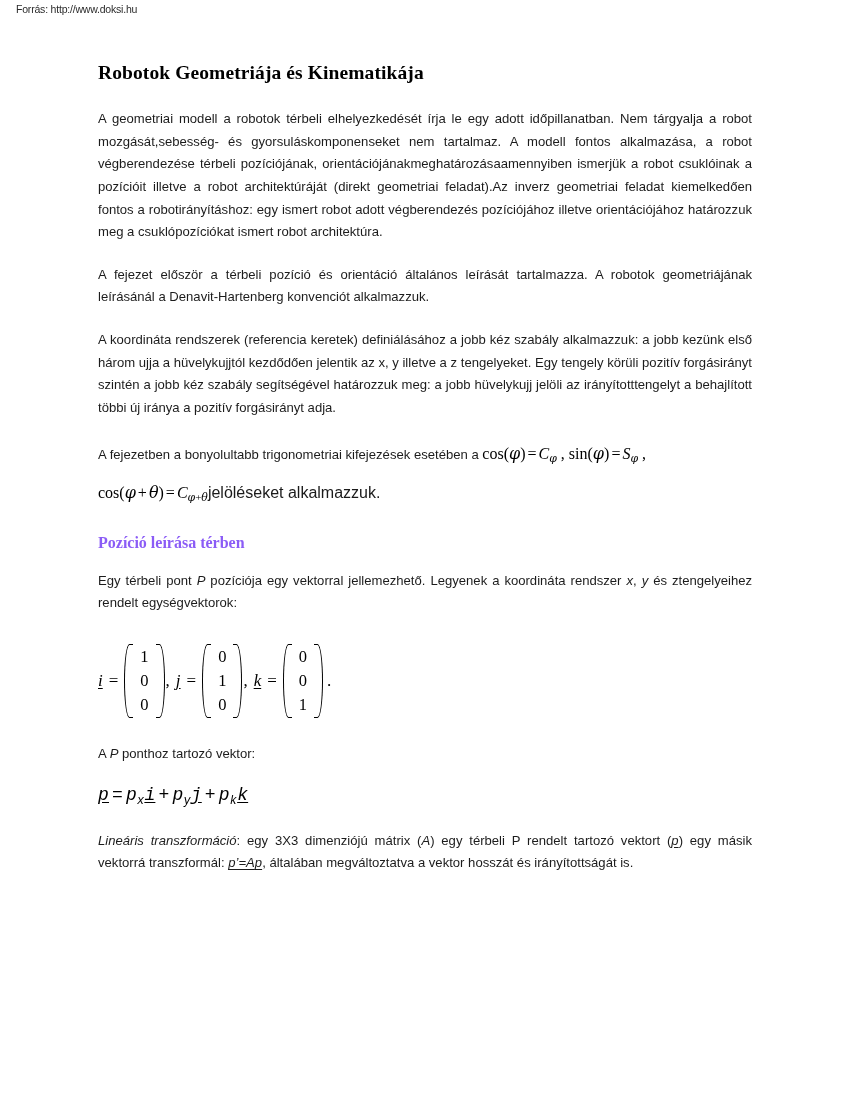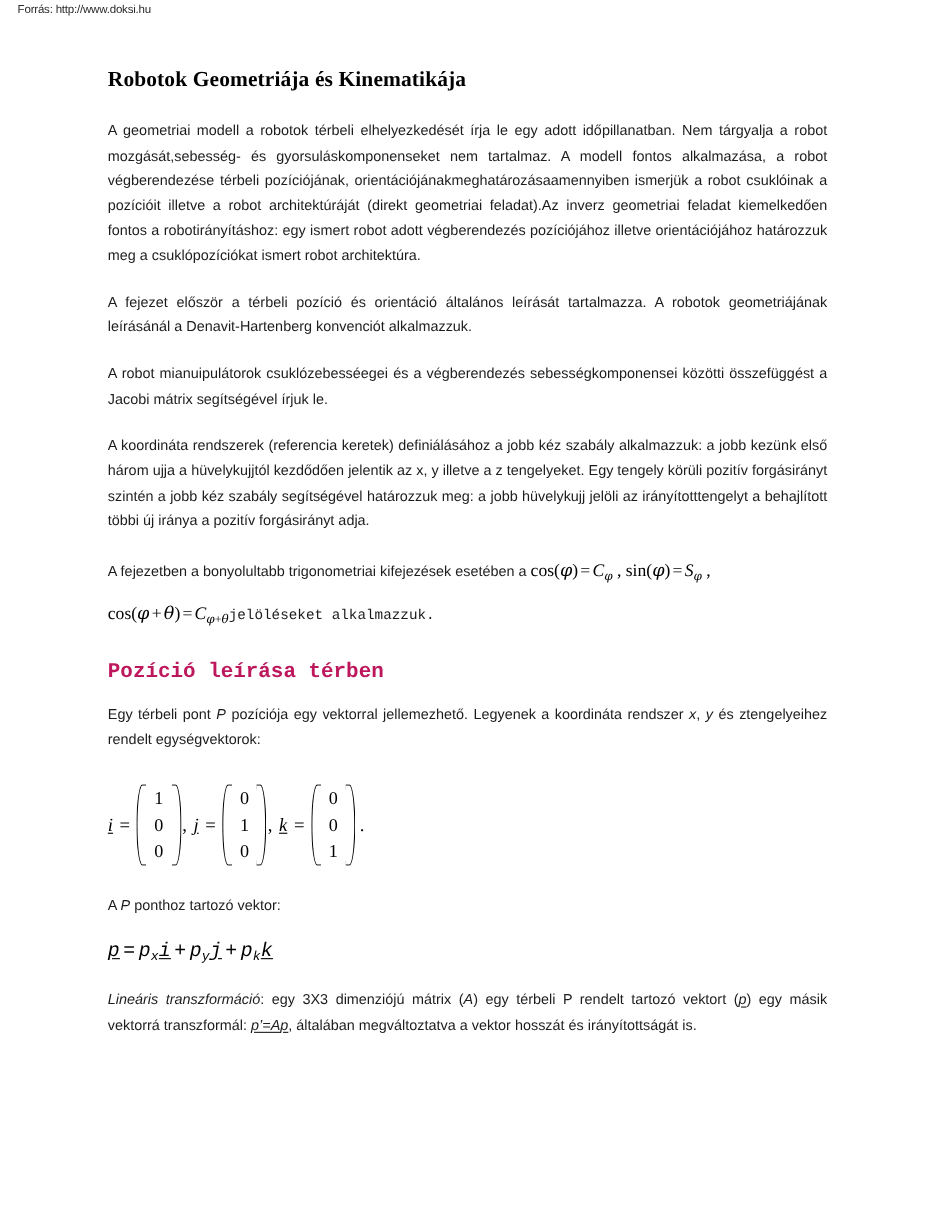--- a/index.html
+++ b/index.html
@@ -40,24 +40,24 @@
     font-family: "Liberation Serif", serif;
     font-weight: bold;
     font-size: 19.5px;
     letter-spacing: 0.1px;
     color: #000;
     margin: 0;
     padding-top: 62px;
   }
 
   .section-title {
-    font-family: Liberation Mono, monospace;
+    font-family: Liberation Serif, serif;
     font-weight: bold;
-    font-size: 19px;
-    color: #be185d;
+    font-size: 16px;
+    color: #8b5cf6;
     margin: 0;
     padding-top: 28px;
   }
 
   p.body-text {
     font-family: "Liberation Sans", sans-serif;
     font-size: 13.1px;
     line-height: 1.73;
     text-align: justify;
     text-justify: inter-word;
@@ -201,30 +201,29 @@
 <div class="source-header">Forrás: http://www.doksi.hu</div>
 
 <div class="page">
 
   <h1 class="doc-title">Robotok Geometriája és Kinematikája</h1>
 
   <p class="body-text gap-lg">A geometriai modell a robotok térbeli elhelyezkedését írja le egy adott időpillanatban. Nem tárgyalja a robot mozgását,sebesség- és gyorsuláskomponenseket nem tartalmaz.  A modell fontos alkalmazása, a robot végberendezése térbeli pozíciójának, orientációjánakmeghatározásaamennyiben ismerjük a robot csuklóinak a pozícióit illetve a robot architektúráját (direkt geometriai feladat).Az inverz geometriai feladat kiemelkedően fontos a robotirányításhoz: egy ismert robot adott végberendezés pozíciójához illetve orientációjához határozzuk meg a csuklópozíciókat ismert robot architektúra.</p>
 
   <p class="body-text gap-md">A fejezet először a térbeli pozíció és orientáció általános leírását tartalmazza. A robotok geometriájának leírásánál a Denavit-Hartenberg konvenciót alkalmazzuk.</p>
 
-  <p class="body-text gap-md">A robot mianuipulátorok csuklózebesséegei és a végberendezés sebességkomponensei közötti összefüggést a Jacobi mátrix segítségével írjuk le.</p>
 
   <p class="body-text gap-md">A koordináta rendszerek (referencia keretek) definiálásához a jobb kéz szabály alkalmazzuk: a jobb kezünk első három ujja a hüvelykujjtól kezdődően jelentik az x, y illetve a z tengelyeket. Egy tengely körüli pozitív forgásirányt szintén a jobb kéz szabály segítségével határozzuk meg: a jobb hüvelykujj jelöli az irányítotttengelyt a behajlított többi új iránya a pozitív forgásirányt adja.</p>
 
   <p class="body-text gap-md no-justify" style="text-align: justify;">
     <span>A fejezetben a bonyolultabb trigonometriai kifejezések esetében a </span><span class="math"><span>cos(</span><span class="gk">φ</span><span>)</span><span class="op">=</span><span class="var">C</span><sub class="gk">φ</sub></span><span class="math">&nbsp;<span>,</span>&nbsp;</span><span class="math"><span>sin(</span><span class="gk">φ</span><span>)</span><span class="op">=</span><span class="var">S</span><sub class="gk">φ</sub></span><span class="math">&nbsp;<span>,</span></span>
   </p>
 
   <div class="math-inline-block">
-    <span class="math"><span>cos(</span><span class="gk">φ</span><span class="op">+</span><span class="gk">θ</span><span>)</span><span class="op">=</span><span class="var">C</span><sub><span class="gk">φ</span><span>+</span><span class="gk">θ</span></sub></span><span class="body-text" style="font-family:Liberation Mono, monospace;font-size:13px;">jelöléseket alkalmazzuk.</span>
+    <span class="math"><span>cos(</span><span class="gk">φ</span><span class="op">+</span><span class="gk">θ</span><span>)</span><span class="op">=</span><span class="var">C</span><sub><span class="gk">φ</span><span>+</span><span class="gk">θ</span></sub></span><span class="body-text" style="font-family:Liberation Sans, sans-serif;font-size:16px;">jelöléseket alkalmazzuk.</span>
   </div>
 
   <h2 class="section-title">Pozíció leírása térben</h2>
 
   <p class="body-text gap-sm">
     <span>Egy térbeli pont </span><i>P</i><span> pozíciója egy vektorral jellemezhető. Legyenek a koordináta rendszer </span><i>x</i><span>, </span><i>y</i><span> és ztengelyeihez rendelt egységvektorok:</span>
   </p>
 
   <div class="vec-row">
 

